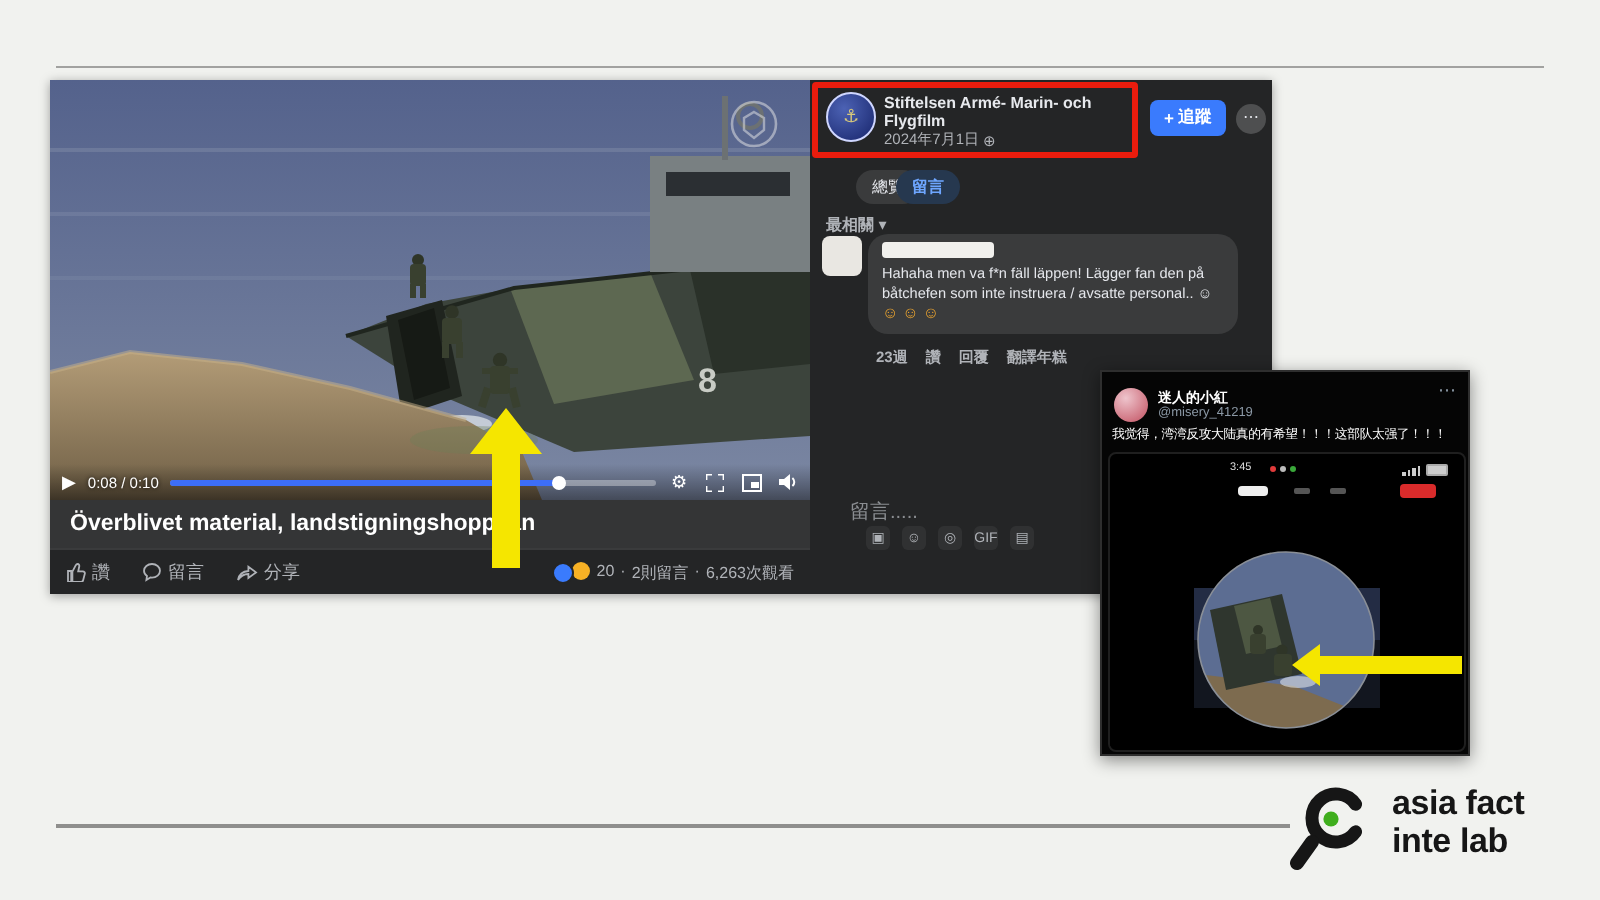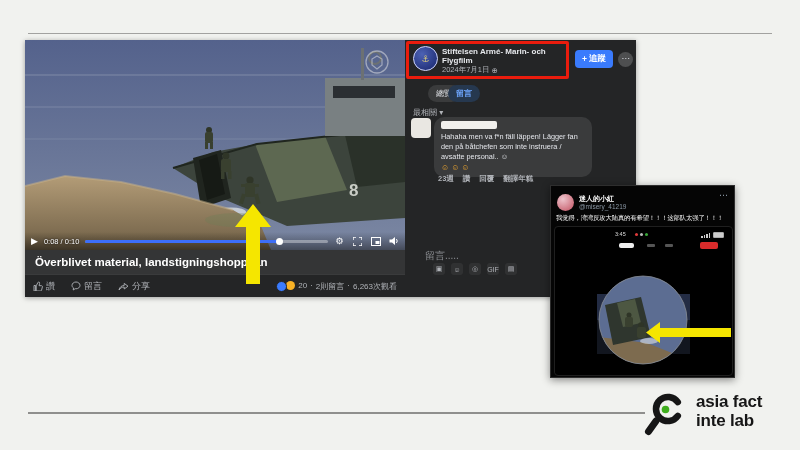--- a/index.html
+++ b/index.html
@@ -40,23 +40,23 @@
             display:flex;align-items:center;justify-content:center;color:#d9c97a;font-size:9px;z-index:5;}
   .pgname{left:37px;top:8px;width:120px;font-size:8px;font-weight:bold;color:#e7e9ed;line-height:1.1;z-index:5;}
   .pgdate{left:37px;top:25px;font-size:7.5px;color:#b0b3b8;z-index:5;display:flex;gap:2px;align-items:center;}
   .followbtn{left:170px;top:10px;width:38px;height:18px;background:#3a7bfd;border-radius:4px;color:#fff;
              font-size:8.5px;display:flex;align-items:center;justify-content:center;gap:2px;font-weight:bold;}
   .morecircle{left:213px;top:12px;width:15px;height:15px;border-radius:50%;background:#4e4f50;
               color:#e4e6eb;font-size:8px;text-align:center;line-height:14px;}
   .tabpill{top:45px;padding:3px 8px;border-radius:11px;font-size:8px;}
   .tab-overview{left:23px;background:#3a3b3c;color:#e4e6eb;}
   .tab-comments{left:43px;background:#26384f;color:#6ea6ff;font-weight:bold;}
-  .sortrow{left:8px;top:67px;font-size:8px;color:#b0b3b8;font-weight:normal;}
+  .sortrow{left:8px;top:67px;font-size:8px;color:#b0b3b8;font-weight:bold;}
   .cavatar{left:6px;top:78px;width:20px;height:20px;border-radius:4px;background:#e9e7e2;}
-  .cbubble{left:29px;top:77px;width:158px;background:#3a3b3c;border-radius:10px;padding:4px 7px;box-sizing:border-box;}
+  .cbubble{left:29px;top:77px;width:185px;background:#3a3b3c;border-radius:10px;padding:4px 7px;box-sizing:border-box;}
   .cnameblur{width:56px;height:8px;background:#f1f0ed;border-radius:2px;margin-bottom:3px;}
   .ctext{font-size:7.3px;color:#e4e6eb;line-height:1.4;}
   .cemojis{font-size:8px;color:#f0a72f;letter-spacing:2px;line-height:1.3;}
   .cmeta{left:33px;top:134px;font-size:7.5px;color:#b0b3b8;font-weight:bold;display:flex;gap:9px;}
   .composer{left:20px;top:209px;font-size:10px;color:#8a8d91;}
   .compicons{left:28px;top:223px;display:flex;gap:6px;color:#b0b3b8;font-size:9px;}
   .compicons span{width:12px;height:12px;display:flex;align-items:center;justify-content:center;
                   background:rgba(255,255,255,.06);border-radius:3px;font-size:7px;}
   
   .uparrow{left:210px;top:164px;width:36px;height:80px;z-index:3;}

